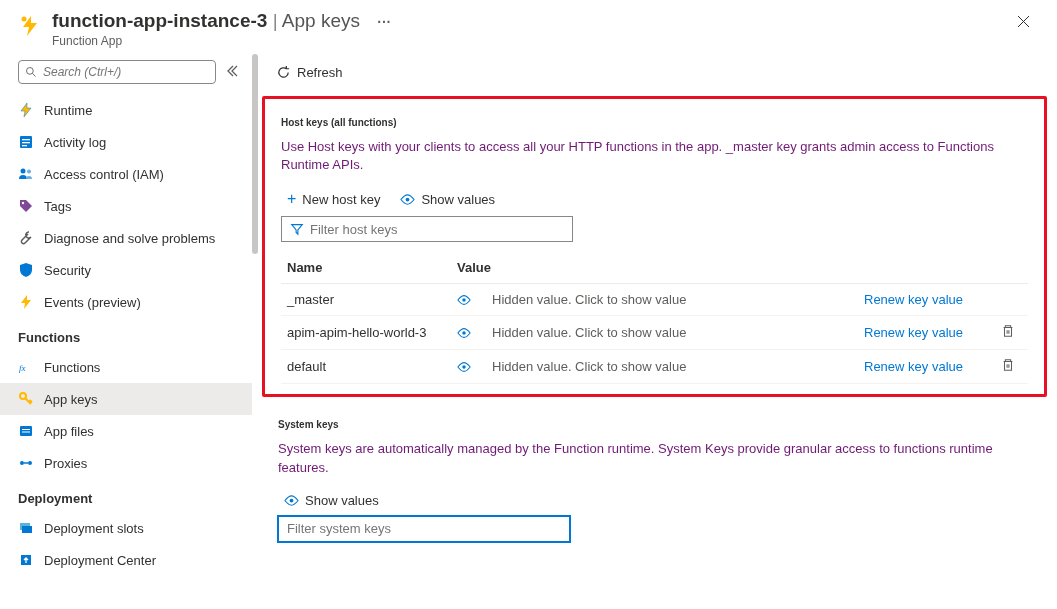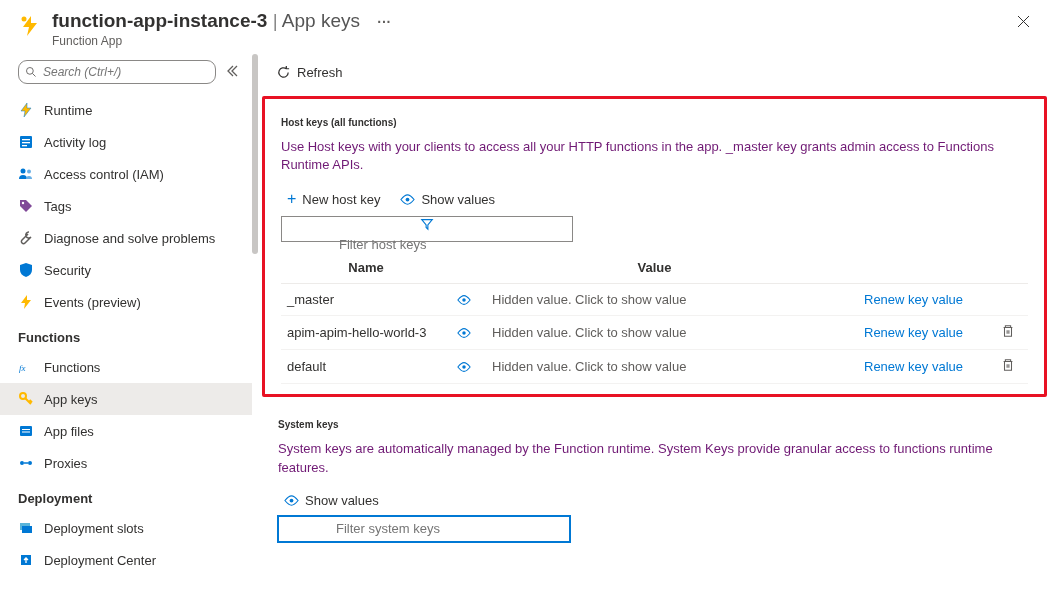--- a/index.html
+++ b/index.html
@@ -11,21 +11,21 @@
   .header-title { font-size: 19px; font-weight: 600; color: #323130; }
   .header-title .sep { color: #888; font-weight: 400; }
   .header-title .section { font-weight: 400; color: #555; }
   .header-sub { font-size: 12px; color: #605e5c; margin-top: 2px; }
   .header-dots { color: #605e5c; margin-left: 12px; font-size: 14px; cursor: pointer; }
   .close-x { font-size: 17px; color: #323130; cursor: pointer; padding: 4px 8px; }
   
   .body { display: flex; height: calc(100% - 56px); }
   .sidebar { width: 252px; flex-shrink: 0; display: flex; flex-direction: column; }
   .search-row { display: flex; align-items: center; padding: 6px 14px 10px 18px; gap: 10px; }
-  .search-box { flex: 1; display: flex; align-items: center; border: 1px solid #8a8886; border-radius: 9px; height: 24px; padding: 0 6px; }
+  .search-box { flex: 1; display: flex; align-items: center; border: 1px solid #8a8886; border-radius: 4px; height: 24px; padding: 0 6px; }
   .search-icon { width: 13px; height: 13px; color: #605e5c; margin-right: 5px; font-style: italic; font-size: 12px; }
   .search-input { border: none; outline: none; flex: 1; font-size: 12px; font-style: italic; color: #605e5c; background: transparent; }
   .collapse-chevron { color: #605e5c; font-size: 12px; cursor: pointer; }
   
   .nav-scroll { overflow-y: auto; flex: 1; position: relative; }
   .nav-item { display: flex; align-items: center; height: 32px; padding-left: 18px; cursor: pointer; gap: 10px; }
   .nav-item.active { background: #edebe9; }
   .nav-icon { width: 16px; height: 16px; flex-shrink: 0; display: flex; align-items: center; justify-content: center; }
   .nav-label { font-size: 13px; color: #323130; }
   .nav-group { font-size: 13px; font-weight: 600; color: #323130; padding: 12px 18px 6px 18px; }
@@ -41,27 +41,27 @@
   .highlight-box { border: 3px solid #e81123; margin: 4px 10px 10px 6px; padding: 18px 16px 10px 16px; border-radius: 2px; }
   
   .section-title { font-size: 10px; font-weight: 600; color: #323130; margin-bottom: 10px; }
   .section-desc { font-size: 13px; color: #701a75; line-height: 1.4; margin-bottom: 16px; }
   
   .actions-row { display: flex; align-items: center; gap: 20px; margin-bottom: 8px; padding-left: 6px; }
   .action-btn { display: flex; align-items: center; gap: 6px; cursor: pointer; font-size: 13px; color: #323130; }
   .action-btn .plus { color: #0078d4; font-size: 16px; font-weight: 300; }
   .eye-icon { color: #0078d4; width: 15px; height: 15px; display: inline-flex; align-items: center; }
   
-  .filter-box { display: flex; align-items: center; border: 1px solid #8a8886; height: 26px; width: 292px; padding: 0 8px; gap: 6px; margin-bottom: 10px; flex-direction: column; }
+  .filter-box { display: flex; align-items: center; border: 1px solid #8a8886; height: 26px; width: 292px; padding: 0 8px; gap: 6px; margin-bottom: 10px; }
   .filter-box.focused { border-color: #0078d4; outline: 1px solid #0078d4; }
   .filter-input { border: none; outline: none; flex: 1; font-size: 13px; color: #605e5c; background: transparent; }
   .funnel-icon { width: 14px; height: 14px; color: #0078d4; }
   
   table { width: 100%; border-collapse: collapse; }
-  th { text-align: center; font-size: 13px; font-weight: 600; padding: 8px 6px; border-bottom: 1px solid #edebe9; color: #323130; }
+  th { text-align: left; font-size: 13px; font-weight: 600; padding: 8px 6px; border-bottom: 1px solid #edebe9; color: #323130; }
   td { padding: 8px 6px; border-bottom: 1px solid #f3f2f1; font-size: 13px; }
   .col-name { width: 170px; }
   .col-value { }
   .col-renew { width: 130px; text-align: left; }
   .col-del { width: 40px; text-align: center; }
   .hidden-val { display: flex; align-items: center; gap: 20px; color: #605e5c; }
   .link { color: #0078d4; cursor: pointer; }
   .delete-icon { color: #605e5c; cursor: pointer; width: 14px; height: 14px; }
   
   .section-outer { padding: 12px 26px 10px 22px; }

